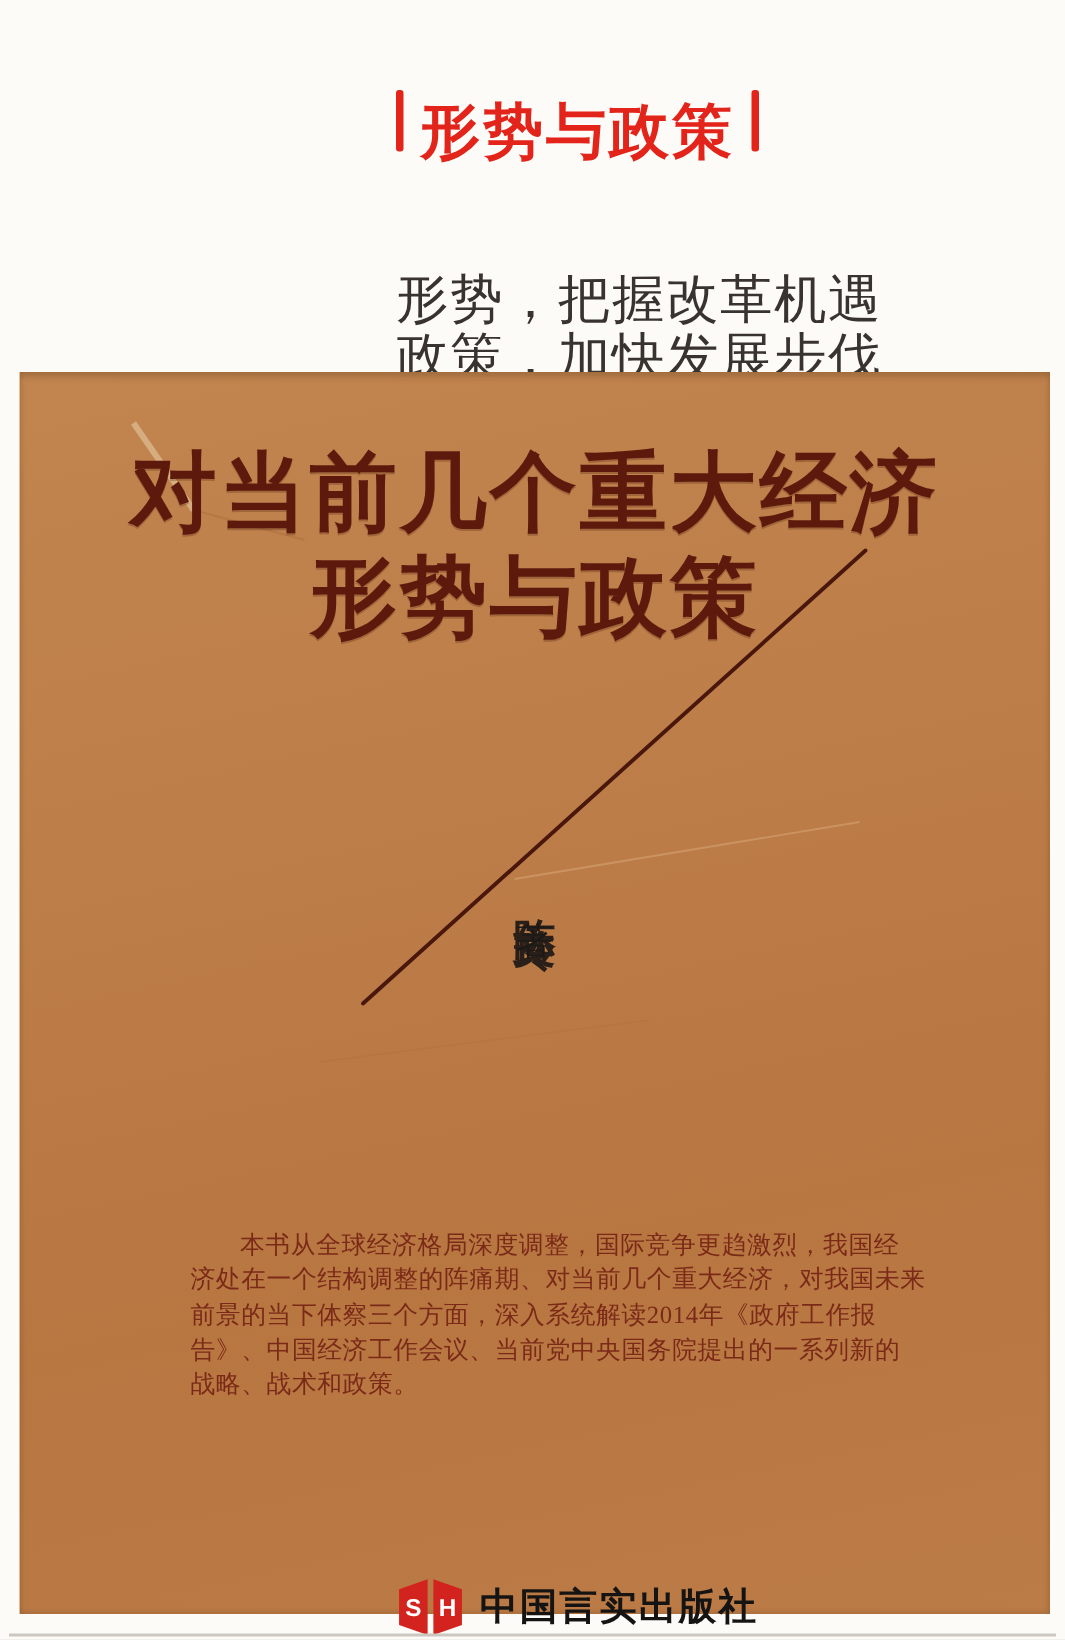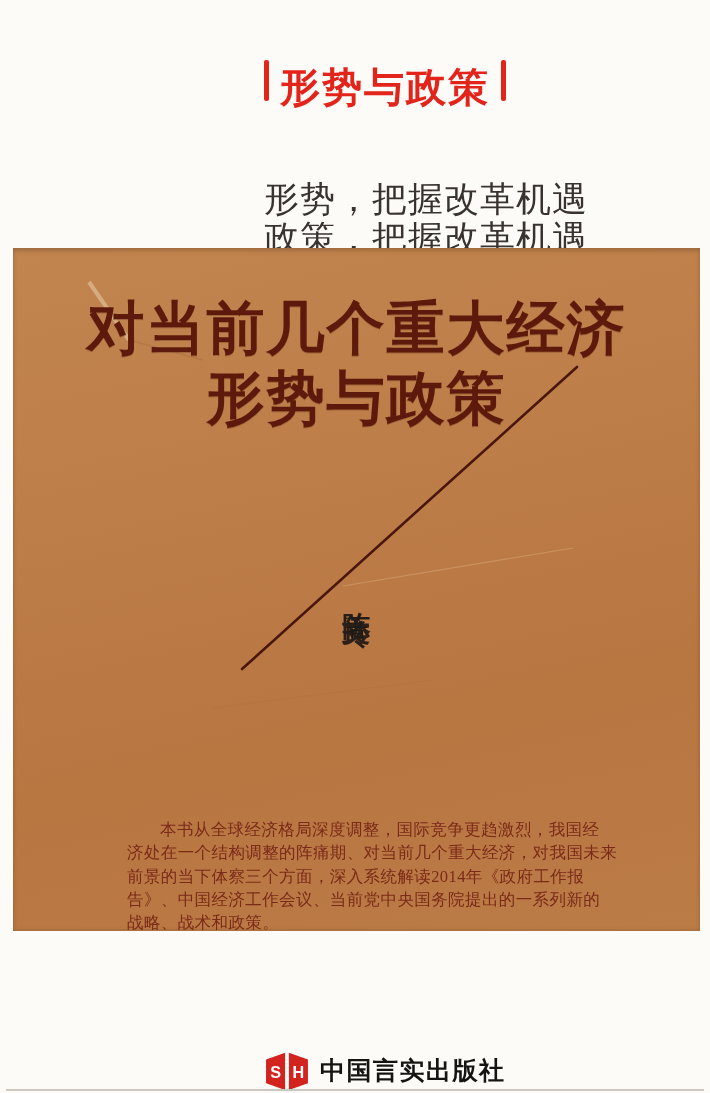--- a/index.html
+++ b/index.html
@@ -26,21 +26,21 @@
   }
   .series-bar.left{margin-right:11px;}
   .series-bar.right{margin-left:11px;}
   .tagline{
     position:absolute;left:264px;top:150px;
     font-size:35px;line-height:39px;letter-spacing:1px;
     color:#39332f;white-space:nowrap;margin-top:30px;
   }
   
   .cover{
-    position:absolute;left:13px;top:248px;width:687px;height:683px;
+    position:absolute;left:13px;top:248px;width:687px;height:828px;
     background:linear-gradient(168deg,#c2854f 0%,#bd7d48 38%,#b87641 68%,#bc7c47 100%);
     box-shadow:inset 0 3px 4px rgba(84,52,24,.30), inset 0 -2px 3px rgba(84,52,24,.12);
   }
   .cover-fx{position:absolute;left:0;top:0;width:687px;height:839px;pointer-events:none;}
   .cover-title{
     position:absolute;left:0;top:46px;width:100%;
     text-align:center;
     font-weight:700;font-size:58px;line-height:70px;letter-spacing:2px;
     color:var(--title-maroon,#5e190d);
     text-shadow:0 1px 0 rgba(60,20,8,.25);
@@ -90,21 +90,21 @@
 <div class="page">
 
   <div class="series-title">
     <span class="series-bar left"></span>
     <span>形势与政策</span>
     <span class="series-bar right"></span>
   </div>
 
   <div class="tagline">
     <div>形势，把握改革机遇</div>
-    <div>政策，把握改革机遇</div>
+    <div>政策，加快发展步伐</div>
   </div>
 
   <div class="cover">
 
     <svg class="cover-fx" width="687" height="839" viewBox="0 0 687 839">
 
       <line x1="229" y1="421" x2="564" y2="119" stroke="#4a170c" stroke-width="2.6" stroke-linecap="round"></line>
 
       <line x1="76" y1="34" x2="116" y2="92" stroke="#e5cfa9" stroke-width="4" opacity="0.55"></line>
       <line x1="116" y1="92" x2="190" y2="112" stroke="#a96f3c" stroke-width="1.4" opacity="0.5"></line>

